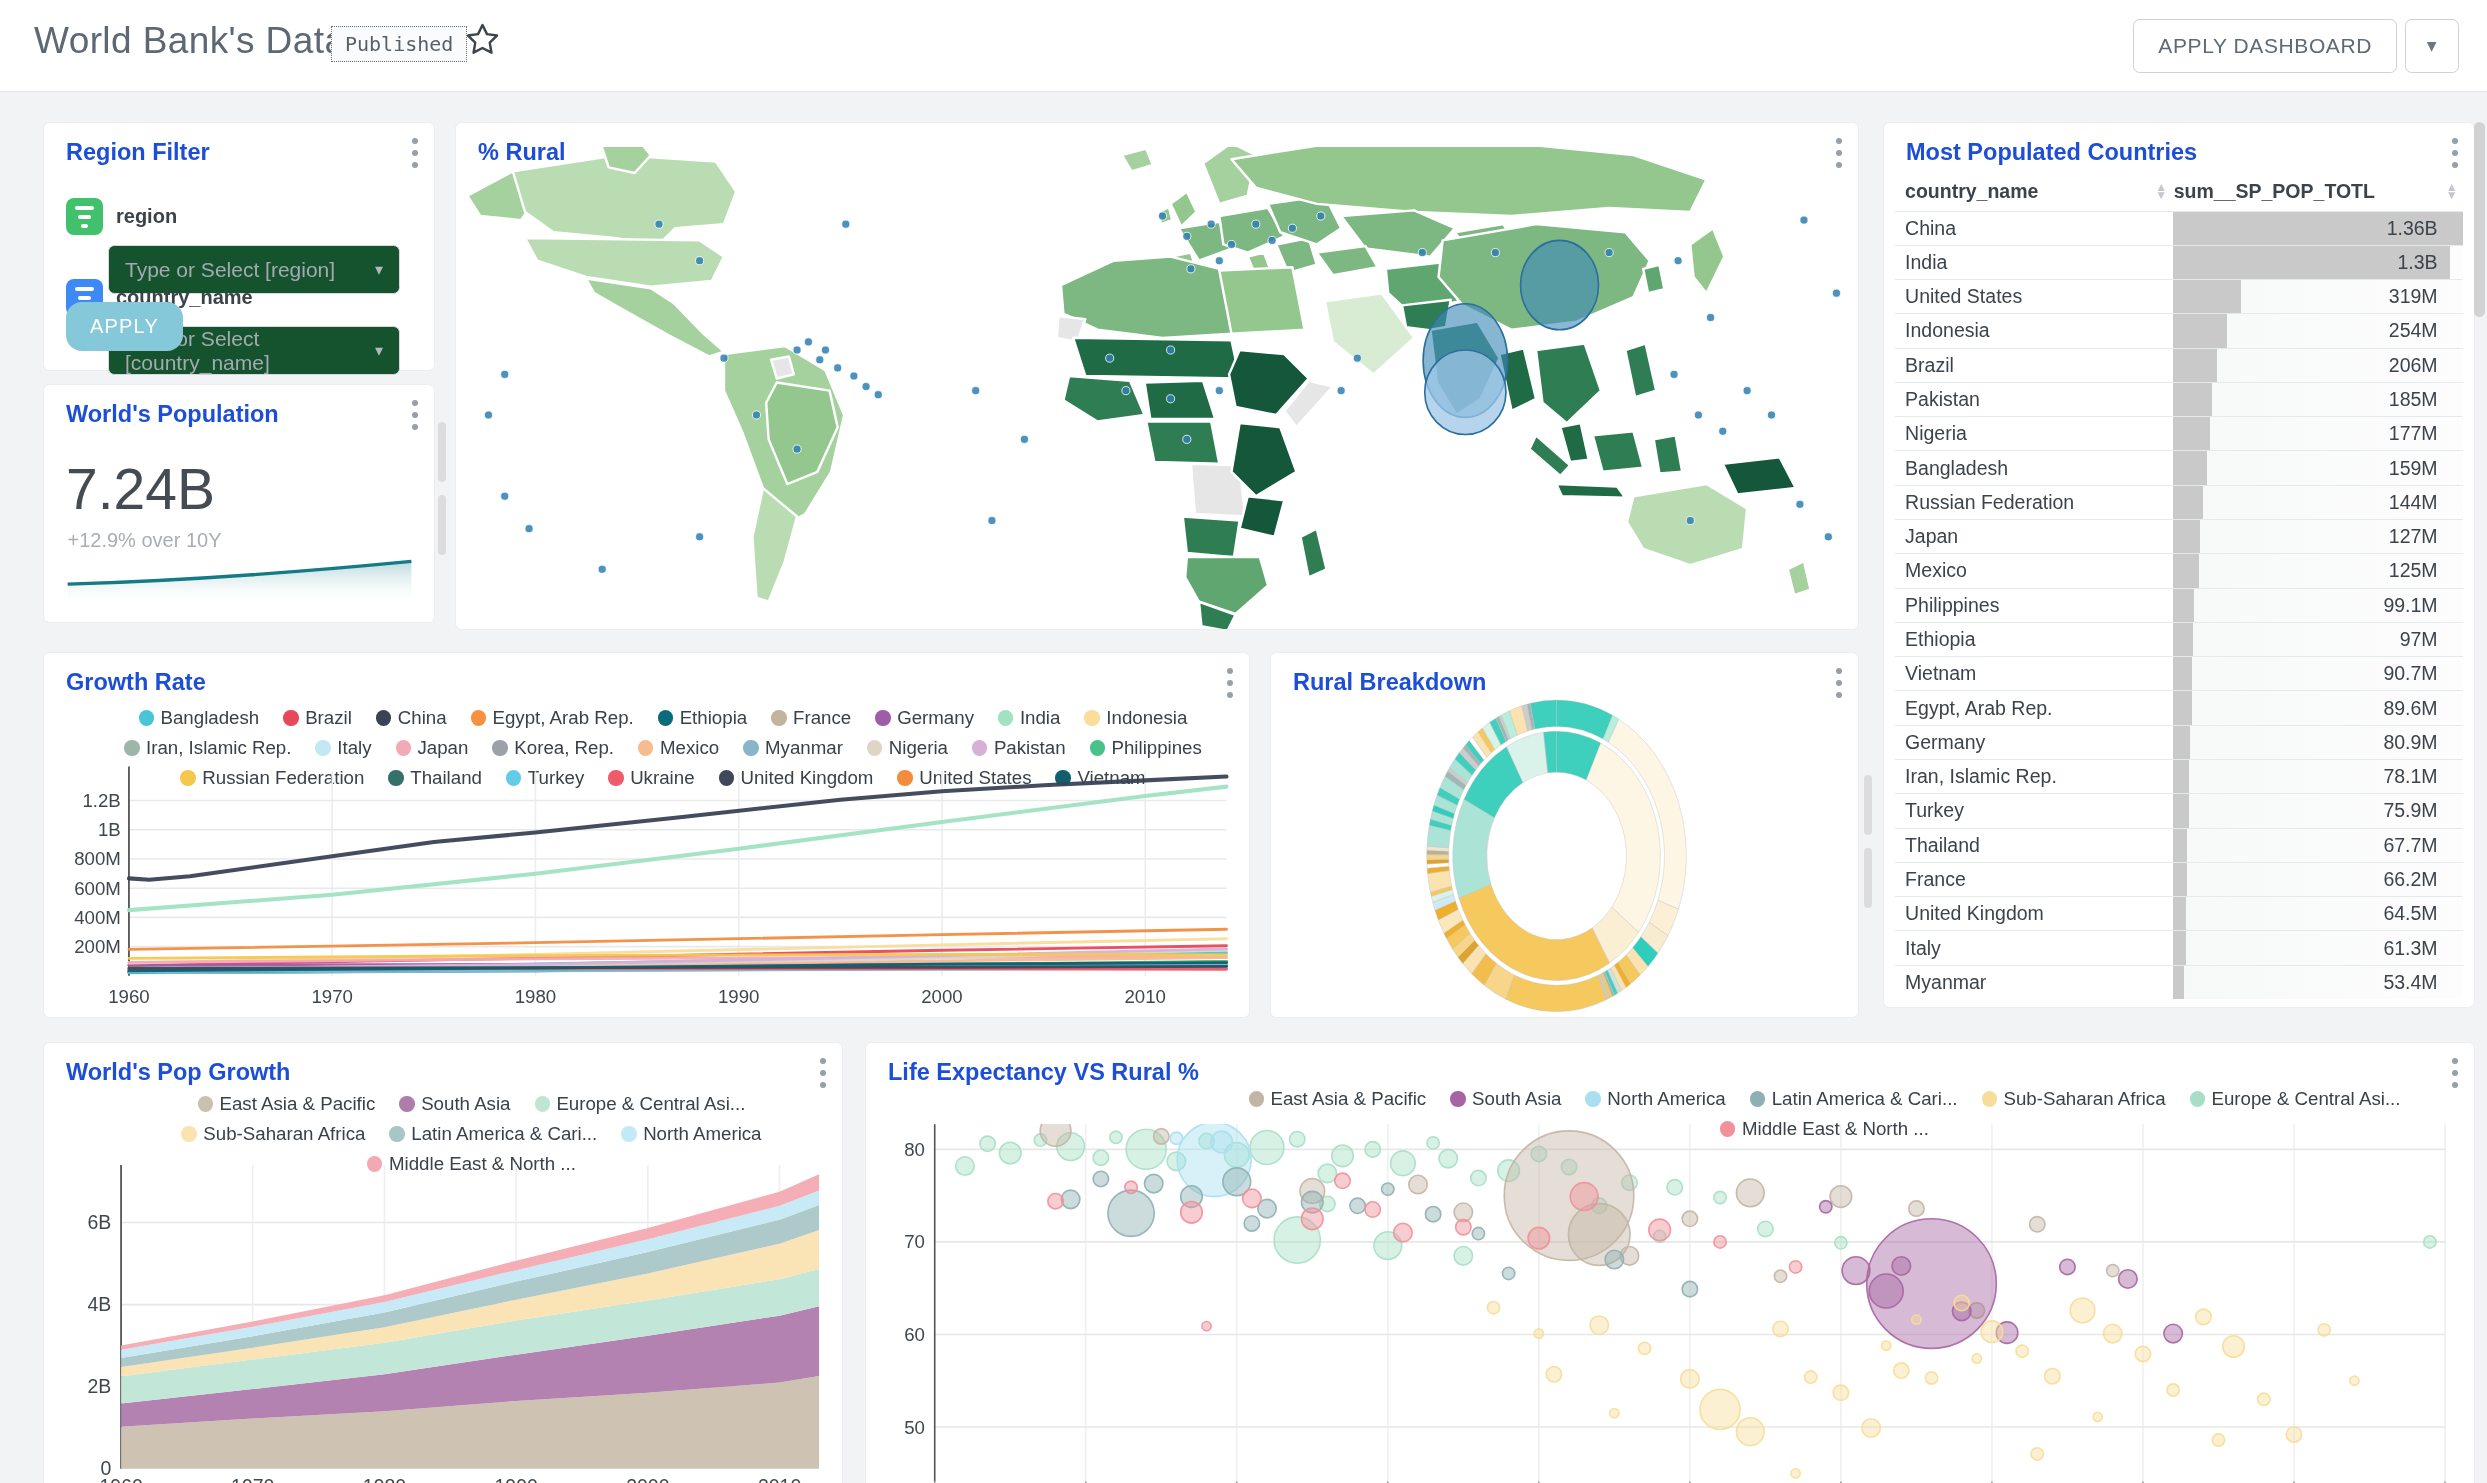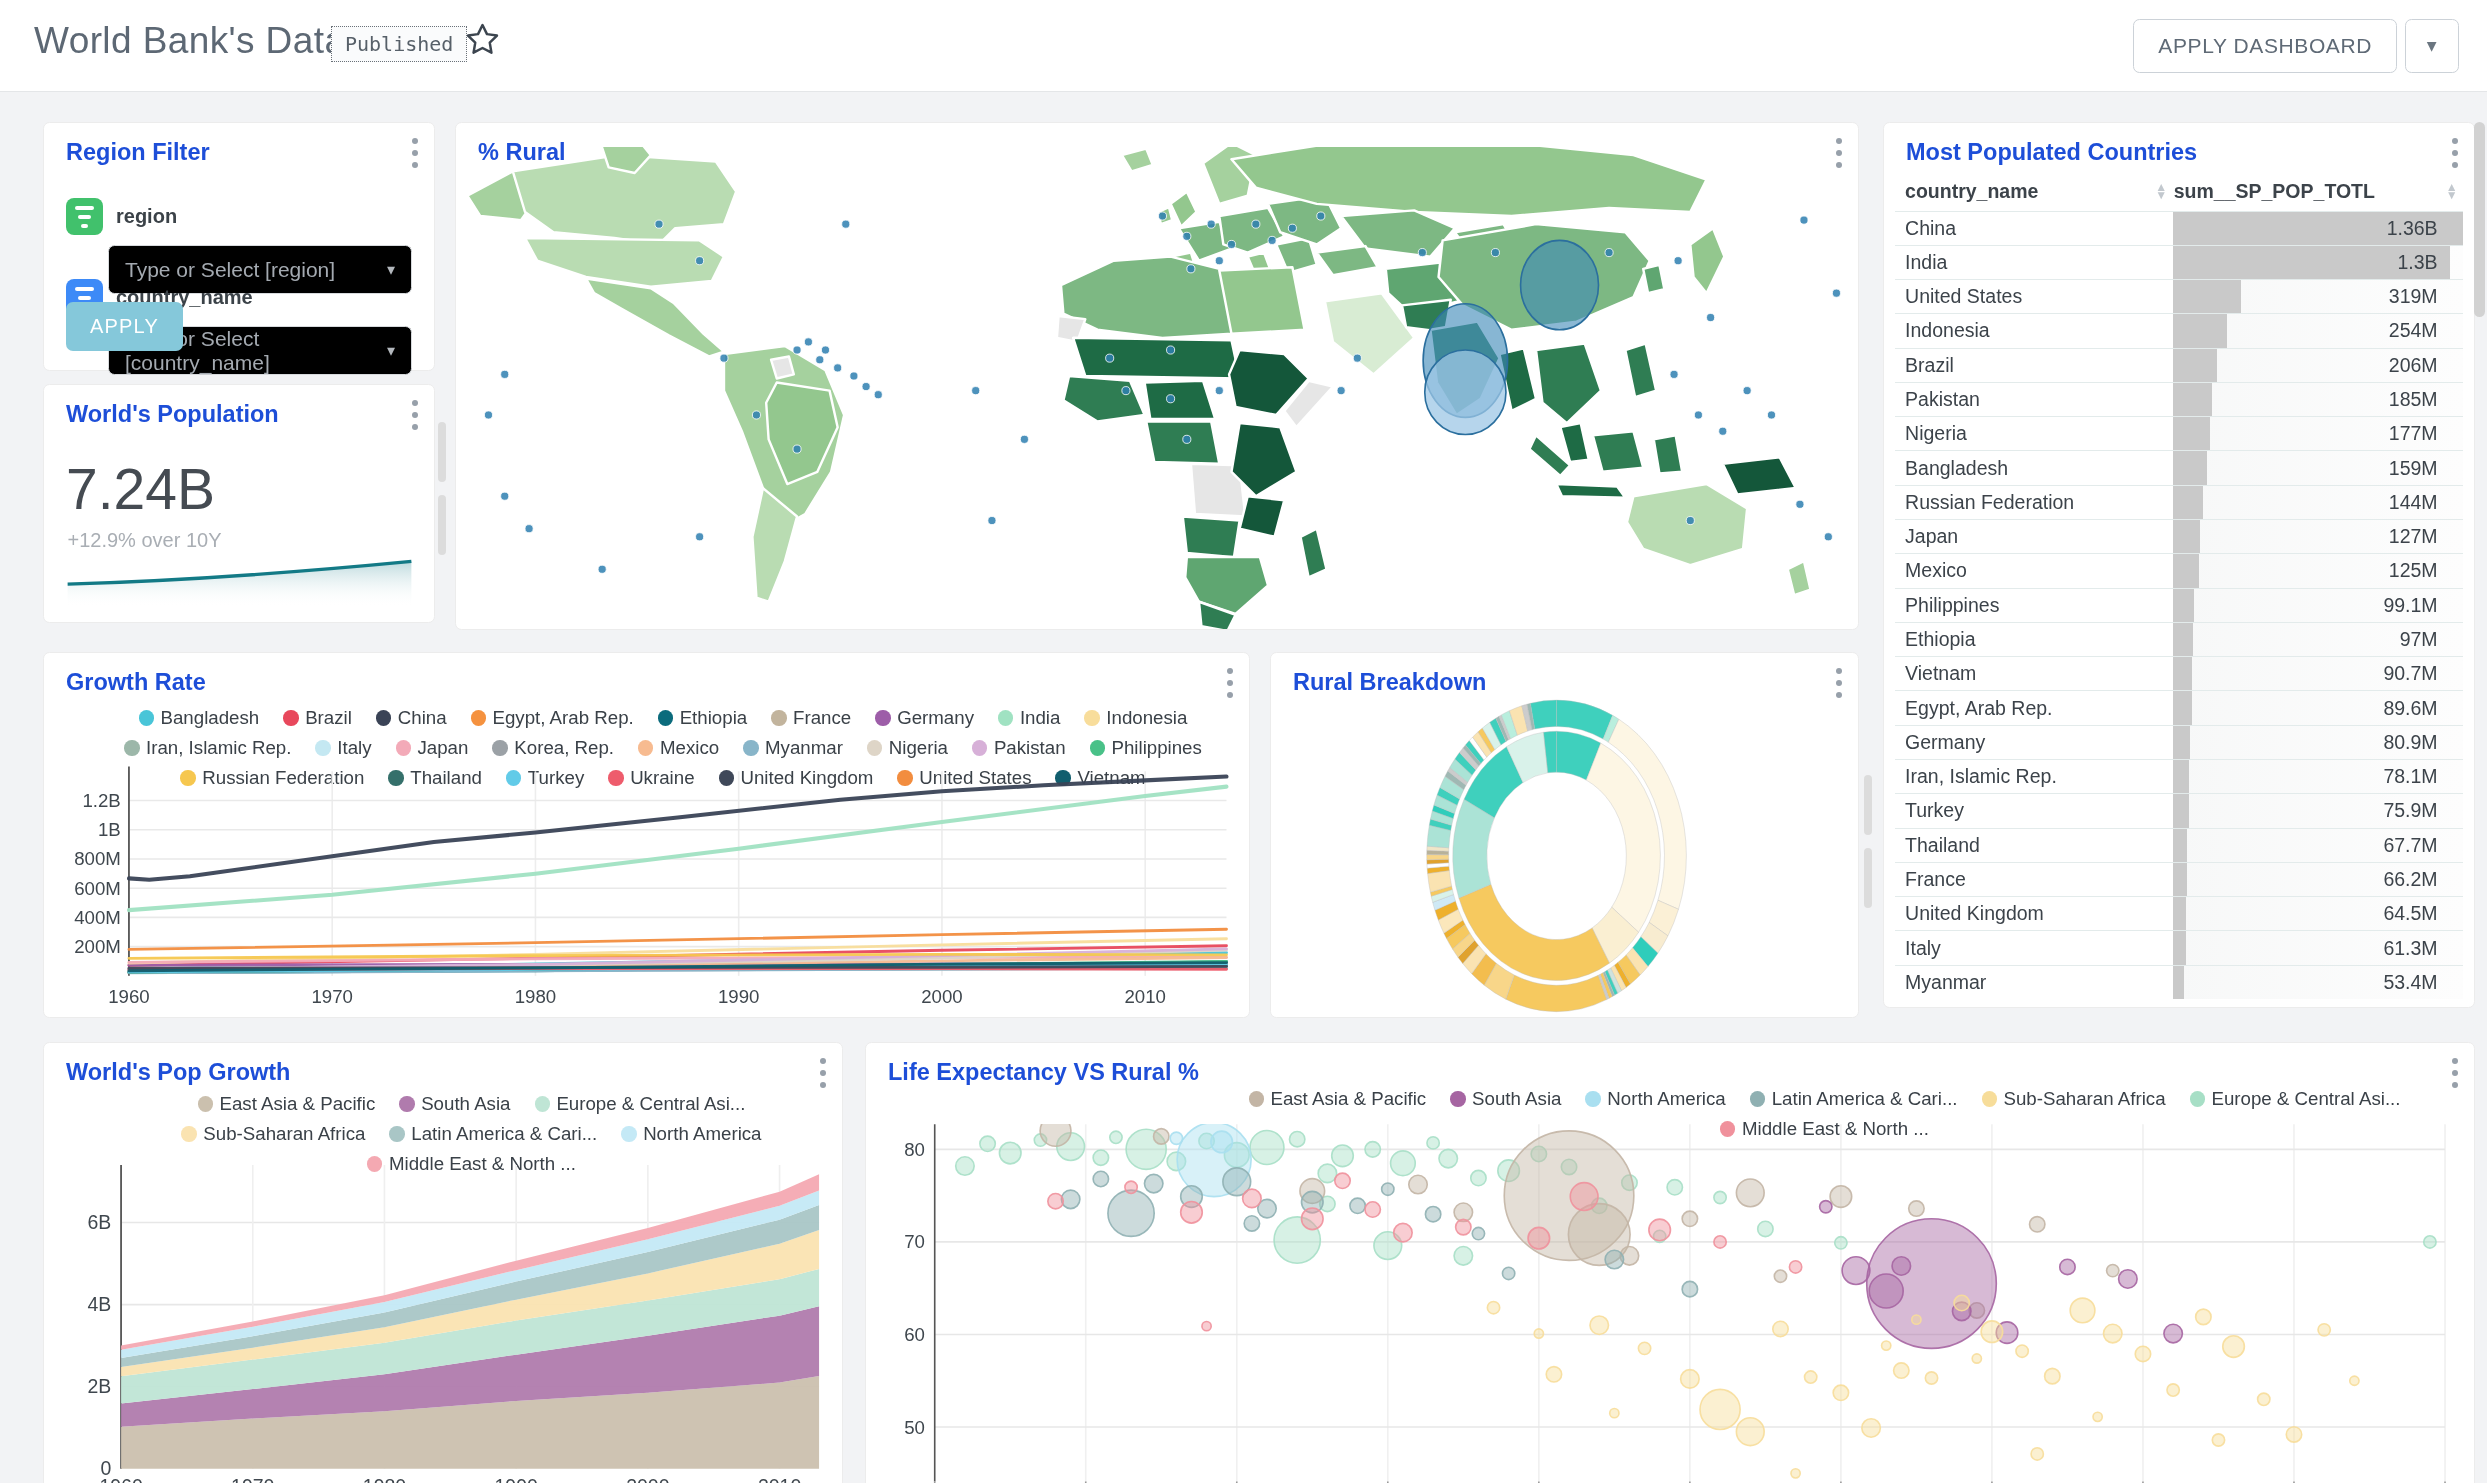--- a/index.html
+++ b/index.html
@@ -15,25 +15,25 @@
   .btn.sq{width:52px;padding:0;font-size:19.5px;color:#6b7680;}
   .card{position:absolute;background:#fff;border-radius:6.5px;border:0.8px solid #ececec;box-sizing:border-box;}
   .card-title{position:absolute;left:22px;top:16px;font-size:23.5px;font-weight:700;color:#1d4ed8;}
   .kebab{position:absolute;right:16px;top:14.6px;display:flex;flex-direction:column;gap:5.7px;cursor:pointer;}
   .kebab i{width:6.5px;height:6.5px;border-radius:50%;background:#97a0aa;display:block;}
   
   .ffield{position:absolute;left:22px;right:22px;}
   .ficon{width:37px;height:37px;border-radius:8px;display:inline-flex;flex-direction:column;gap:4.9px;align-items:center;justify-content:center;}
   .ficon b{display:block;height:4px;border-radius:2.4px;background:#fff;}
   .flabel{position:absolute;left:50px;top:6.5px;font-size:20px;font-weight:700;color:#3b4248;}
-  .fselect{position:absolute;left:42px;right:0;top:47px;height:47px;border:1.6px solid #d7dadd;border-radius:6.5px;background:#000000;
+  .fselect{position:absolute;left:42px;right:12px;top:47px;height:47px;border:1.6px solid #d7dadd;border-radius:6.5px;background:#14532d;
     display:flex;align-items:center;padding:0 16px;font-size:21px;color:#a4aab1;justify-content:space-between;cursor:text;}
   .fselect .caret{color:#b3b8bd;font-size:16px;}
   .apply{position:absolute;left:22px;bottom:19.5px;background:#85c8da;color:#fff;font-size:20px;letter-spacing:1.2px;
-    border:none;border-radius:7px;padding:13px 24px;cursor:pointer;}
+    border:none;border-radius:16px;padding:13px 24px;cursor:pointer;}
   
   .bignum{position:absolute;left:22px;top:71px;font-size:57px;font-weight:500;color:#454b52;}
   .bigsub{position:absolute;left:23.5px;top:144px;font-size:20px;color:#a9aeb4;}
   
   .tbl{position:absolute;left:11.4px;right:11.4px;top:50px;bottom:8px;display:flex;flex-direction:column;}
   .tbl-head{display:flex;font-size:19.5px;font-weight:700;color:#3c434a;padding:6.5px 0 8px 0;}
   .tbl-head .c1{width:48%;padding-left:9.7px;display:flex;align-items:center;justify-content:space-between;}
   .tbl-head .c2{width:52%;padding-left:6.5px;display:flex;align-items:center;justify-content:space-between;padding-right:4.9px;}
   .sorter{color:#c2c8ce;font-size:12px;line-height:10.6px;display:flex;flex-direction:column;}
   .trow{flex:1;display:flex;border-top:1.6px solid #e3ebeb;font-size:19.5px;color:#3c434a;align-items:stretch;}

